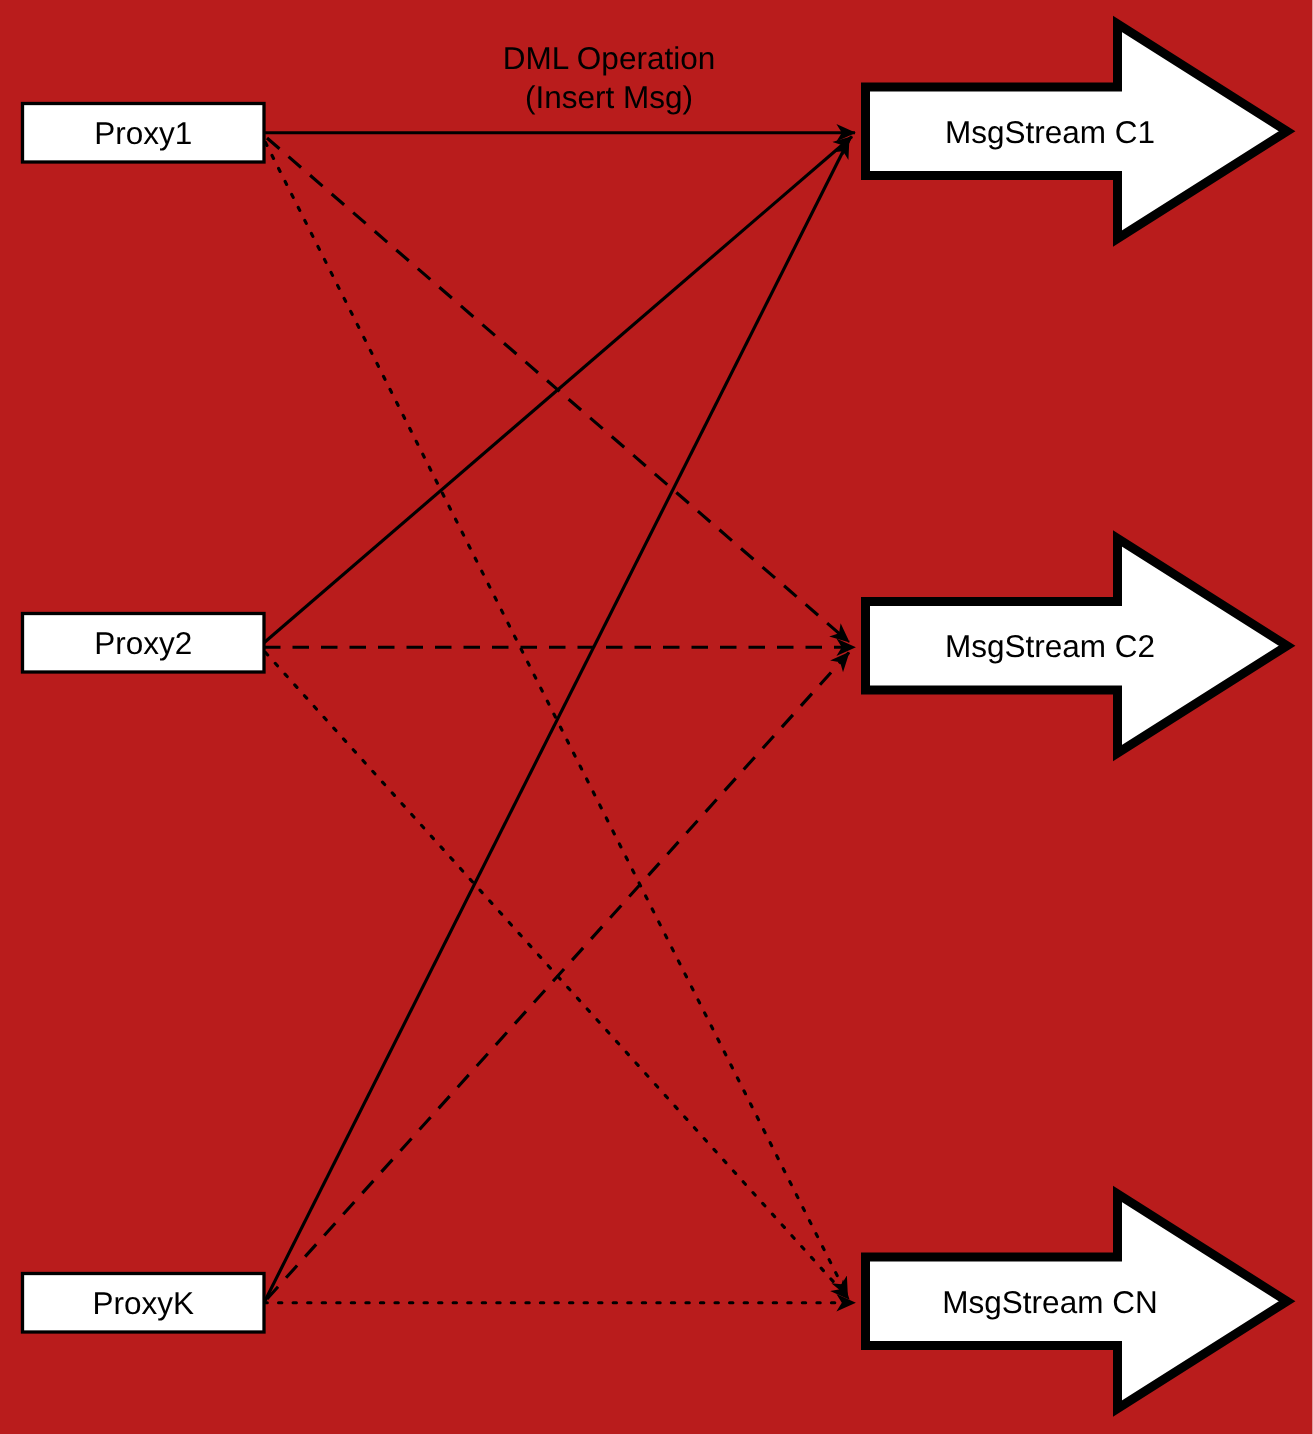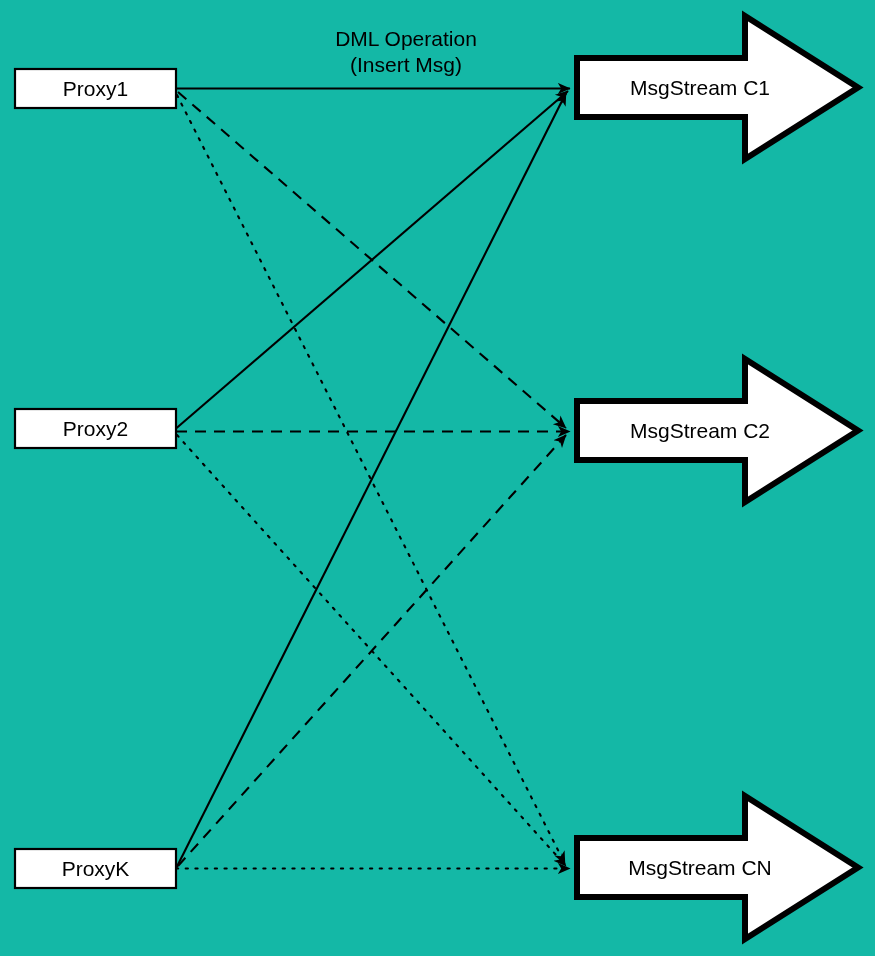--- a/index.html
+++ b/index.html
@@ -8,21 +8,21 @@
     padding: 0;
     background: #ffffff;
   }
   body {
     font-family: "Liberation Sans", sans-serif;
   }
   #canvas {
     position: relative;
     width: 875px;
     height: 956px;
-    background: #14b8a6;
+    background: #b91c1c;
     overflow: hidden;
   }
   #diagram-svg {
     position: absolute;
     top: 0;
     left: 0;
     width: 875px;
     height: 956px;
     display: block;
   }

